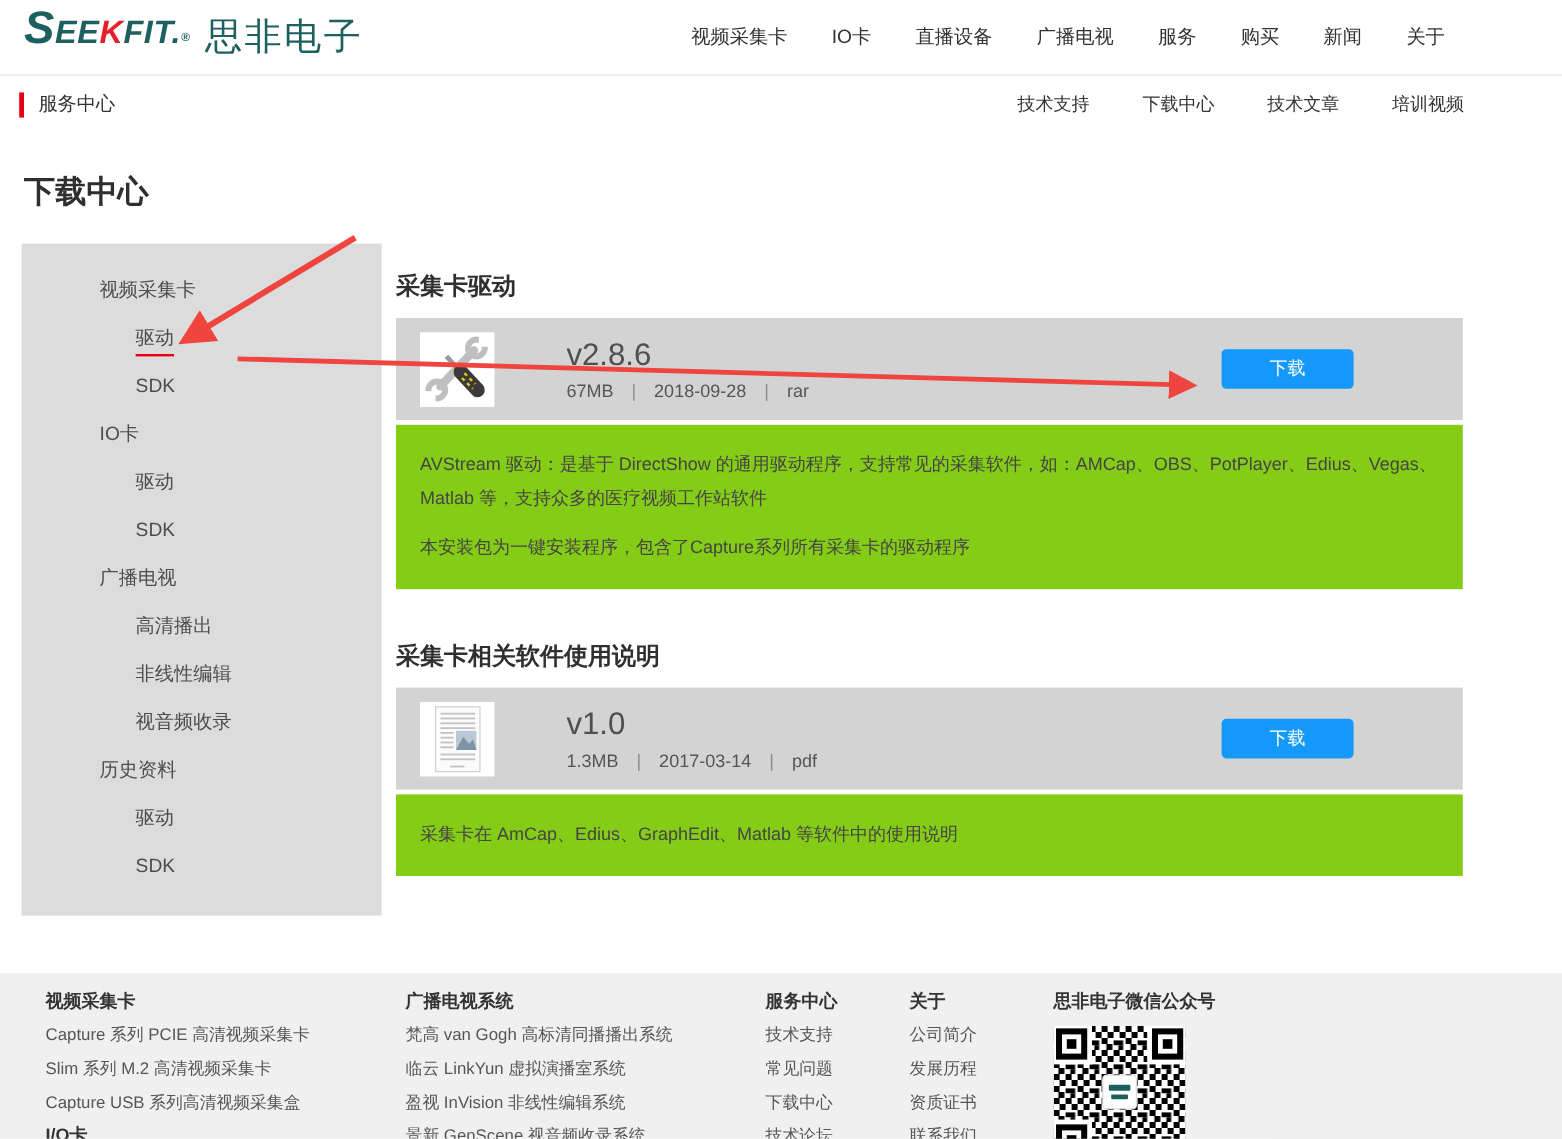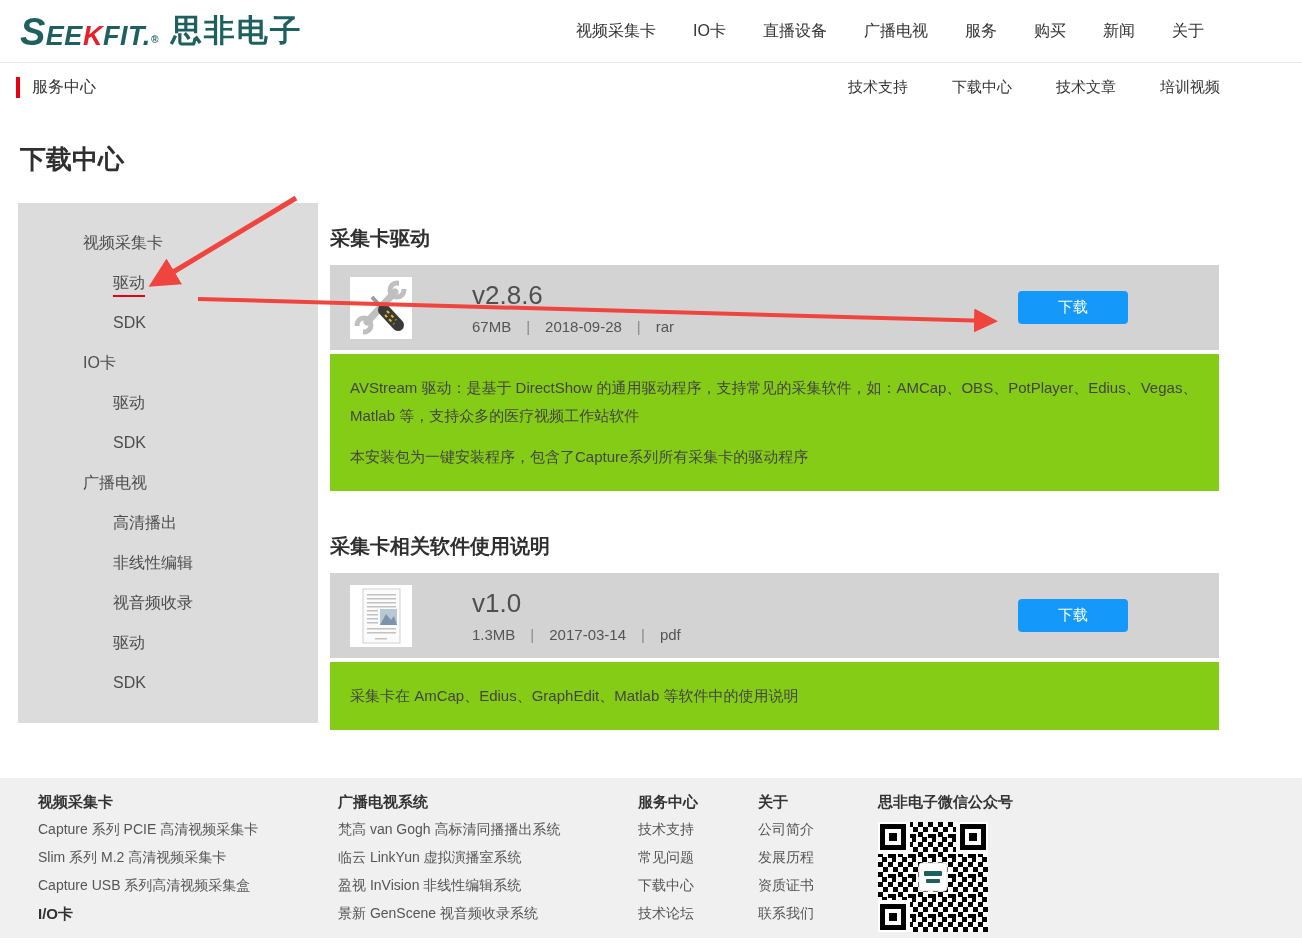--- a/index.html
+++ b/index.html
@@ -2,26 +2,26 @@
 <html><head>
 <meta charset="utf-8">
 <style>
   * { box-sizing: border-box; margin: 0; padding: 0; }
   body {
     width: 1302px; height: 949px; overflow: hidden; position: relative;
     background: #fff; font-family: "Liberation Sans", sans-serif; color: #333;
   }
   
   .header { height: 62px; display: flex; align-items: center; justify-content: space-between; padding-left: 20px; }
-  .logo { display: flex; align-items: flex-end; cursor: pointer; }
+  .logo { display: flex; align-items: flex-start; cursor: pointer; }
   .logo-latin { font-style: italic; font-weight: bold; color: #1e6060; font-size: 27px; letter-spacing: .5px; white-space: nowrap; }
   .logo-s { font-size: 38px; line-height: 28px; }
   .logo-k { color: #e62129; }
   .logo-reg { font-size: 10px; vertical-align: 2px; }
-  .logo-cn { font-size: 31px; font-weight: bold; color: #1e6060; margin-left: 12px; letter-spacing: 2px; }
+  .logo-cn { font-size: 31px; font-weight: normal; color: #1e6060; margin-left: 12px; letter-spacing: 2px; }
   .top-nav { display: flex; gap: 37px; margin-right: 98px; font-size: 16px; }
   .top-nav span { cursor: pointer; white-space: nowrap; }
   
   .sub-bar { height: 50px; border-top: 1px solid #e7e7e7; display: flex; align-items: center; justify-content: space-between; padding: 0 82px 0 16px; }
   .crumb { display: flex; align-items: center; gap: 12px; font-size: 16px; }
   .crumb-bar { width: 4px; height: 21px; background: #e60012; }
   .sub-links { display: flex; gap: 44px; font-size: 15px; }
   .sub-links span { cursor: pointer; }
   
   .page-title { font-size: 26px; font-weight: bold; margin: 30px 0 26px 20px; color: #2f2f2f; }
@@ -95,20 +95,21 @@
     <div class="side-item lvl1"><span>视频采集卡</span></div>
     <div class="side-item lvl2 active"><span>驱动</span></div>
     <div class="side-item lvl2"><span>SDK</span></div>
     <div class="side-item lvl1"><span>IO卡</span></div>
     <div class="side-item lvl2"><span>驱动</span></div>
     <div class="side-item lvl2"><span>SDK</span></div>
     <div class="side-item lvl1"><span>广播电视</span></div>
     <div class="side-item lvl2"><span>高清播出</span></div>
     <div class="side-item lvl2"><span>非线性编辑</span></div>
     <div class="side-item lvl2"><span>视音频收录</span></div>
+    <div class="side-item lvl1"><span>历史资料</span></div>
     <div class="side-item lvl2"><span>驱动</span></div>
     <div class="side-item lvl2"><span>SDK</span></div>
   </div>
 
   <div class="main">
 
     <div class="sec-title">采集卡驱动</div>
     <div class="card-top">
       <svg class="file-icon" viewBox="0 0 62 62">
         <rect width="62" height="62" fill="#ffffff"></rect>

